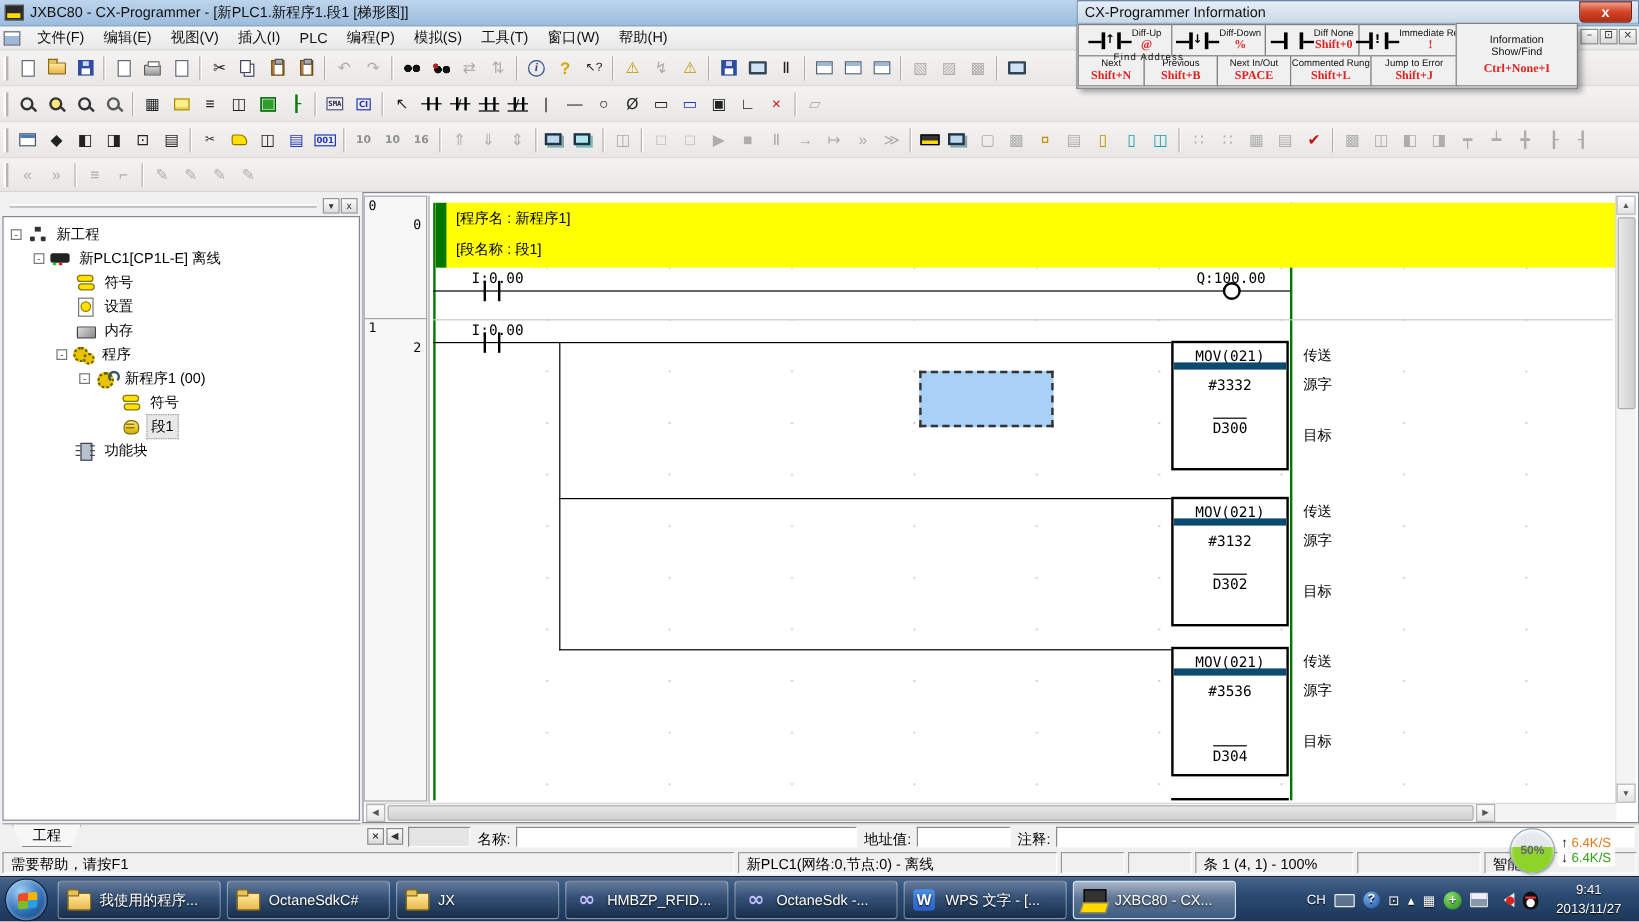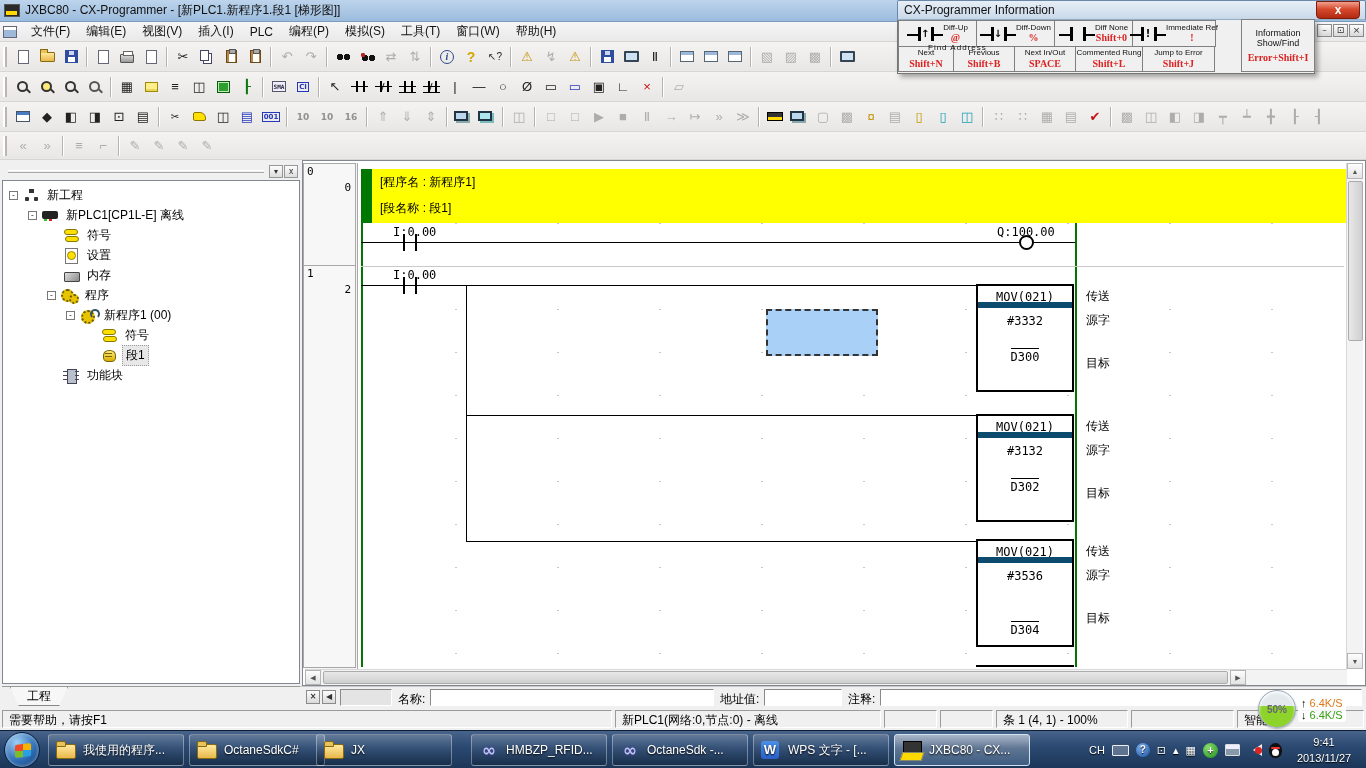--- a/index.html
+++ b/index.html
@@ -143,21 +143,21 @@
 .prow{display:flex}
 .pcell{border:1px solid #808080;margin:-1px 0 0 -1px;display:flex;align-items:center;justify-content:center;background:#f0f0f0;height:27px}
 .pcol{display:flex;flex-direction:column;align-items:center;justify-content:center;line-height:1.05}
 .plab{font-size:8px;color:#111;white-space:nowrap}
 .pkey{font:bold 10px "Liberation Serif","DejaVu Serif",serif;color:#d22}
 .psym{width:36px;height:16px;position:relative;display:flex;align-items:center;justify-content:center;font:bold 10px "DejaVu Sans",sans-serif;color:#000;flex:none}
 .psym::before{content:"";position:absolute;left:0;top:8px;width:36px;height:2px;background:#000}
 .psym::after{content:"";position:absolute;left:11px;top:1px;width:10px;height:14px;border-left:3px solid #000;border-right:3px solid #000;background:#f0f0f0}
 .psym b{position:relative;z-index:2;font-weight:bold}
 #findaddr{position:absolute;left:30px;top:23px;font-size:8px;color:#111;z-index:3;letter-spacing:1px}
-#infocell{position:absolute;right:-1px;top:-1px;width:74px;height:53px;border:1px solid #808080;background:#f0f0f0;display:flex;flex-direction:column;align-items:center;justify-content:center}
+#infocell{position:absolute;right:-1px;top:-1px;width:102px;height:53px;border:1px solid #808080;background:#f0f0f0;display:flex;flex-direction:column;align-items:center;justify-content:center}
 #infocell .plab{font-size:9px}
 #infocell .pkey{margin-top:4px}
 
 #taskbar{position:absolute;left:0;top:730px;width:1366px;height:38px;background:linear-gradient(#49648b,#2c4a72 40%,#1b3658);border-top:1px solid #0d2038;z-index:80}
 #orb{position:absolute;left:4px;top:1px;width:36px;height:36px;border-radius:50%;background:radial-gradient(circle at 35% 28%,#9fd0f5,#2d6cb4 55%,#0a2d5e);border:1px solid #091f3a;box-shadow:inset 0 0 4px rgba(255,255,255,.6)}
 #orb::before{content:"";position:absolute;left:10px;top:11px;width:16px;height:13px;background:conic-gradient(#f4b400 0 25%,#2a9fe4 0 50%,#7cbb2a 0 75%,#ef4b28 0);border-radius:2px;transform:skewY(-6deg)}
 .task{position:absolute;top:3px;height:32px;border:1px solid rgba(255,255,255,.35);border-radius:3px;background:linear-gradient(rgba(255,255,255,.18),rgba(255,255,255,.05) 45%,rgba(0,0,0,.18));display:flex;align-items:center;color:#fff;font-size:12px;text-shadow:0 1px 2px #000;padding:0 6px;white-space:nowrap;overflow:hidden}
 .task.active{background:linear-gradient(rgba(255,255,255,.55),rgba(255,255,255,.25) 45%,rgba(120,160,200,.35));border-color:#cfe2f0}
 .tico{width:22px;height:18px;position:relative;flex:none;margin-right:6px}
 .tk-folder::before{content:"";position:absolute;left:1px;top:3px;width:18px;height:13px;background:linear-gradient(#ffe9a0,#e8b84b);border:1px solid #8a6a10;border-radius:2px}
@@ -840,37 +840,37 @@
           <span class="pcol">
             <span class="plab">Jump to Error</span>
             <span class="pkey">Shift+J</span>
           </span>
         </div>
       </div>
     <div id="findaddr">Find Address</div>
     <div id="infocell">
       <span class="plab">Information</span>
       <span class="plab">Show/Find</span>
-      <span class="pkey">Error+Shift+I</span>
+      <span class="pkey">Ctrl+None+I</span>
     </div>
   </div>
 </div>
 
 <div id="taskbar">
   <div id="orb"></div>
   <div id="taskbtns">
       <div class="task" style="left: 48px; width: 136px;">
         <span class="tico tk-folder"></span>
         <span>我使用的程序...</span>
       </div>
       <div class="task" style="left: 189px; width: 136px;">
         <span class="tico tk-folder"></span>
         <span>OctaneSdkC#</span>
       </div>
-      <div class="task" style="left: 316px; width: 136px;">
+      <div class="task" style="left: 330px; width: 136px;">
         <span class="tico tk-folder"></span>
         <span>JX</span>
       </div>
       <div class="task" style="left: 471px; width: 136px;">
         <span class="tico tk-vs">∞</span>
         <span>HMBZP_RFID...</span>
       </div>
       <div class="task" style="left: 612px; width: 136px;">
         <span class="tico tk-vs">∞</span>
         <span>OctaneSdk -...</span>

